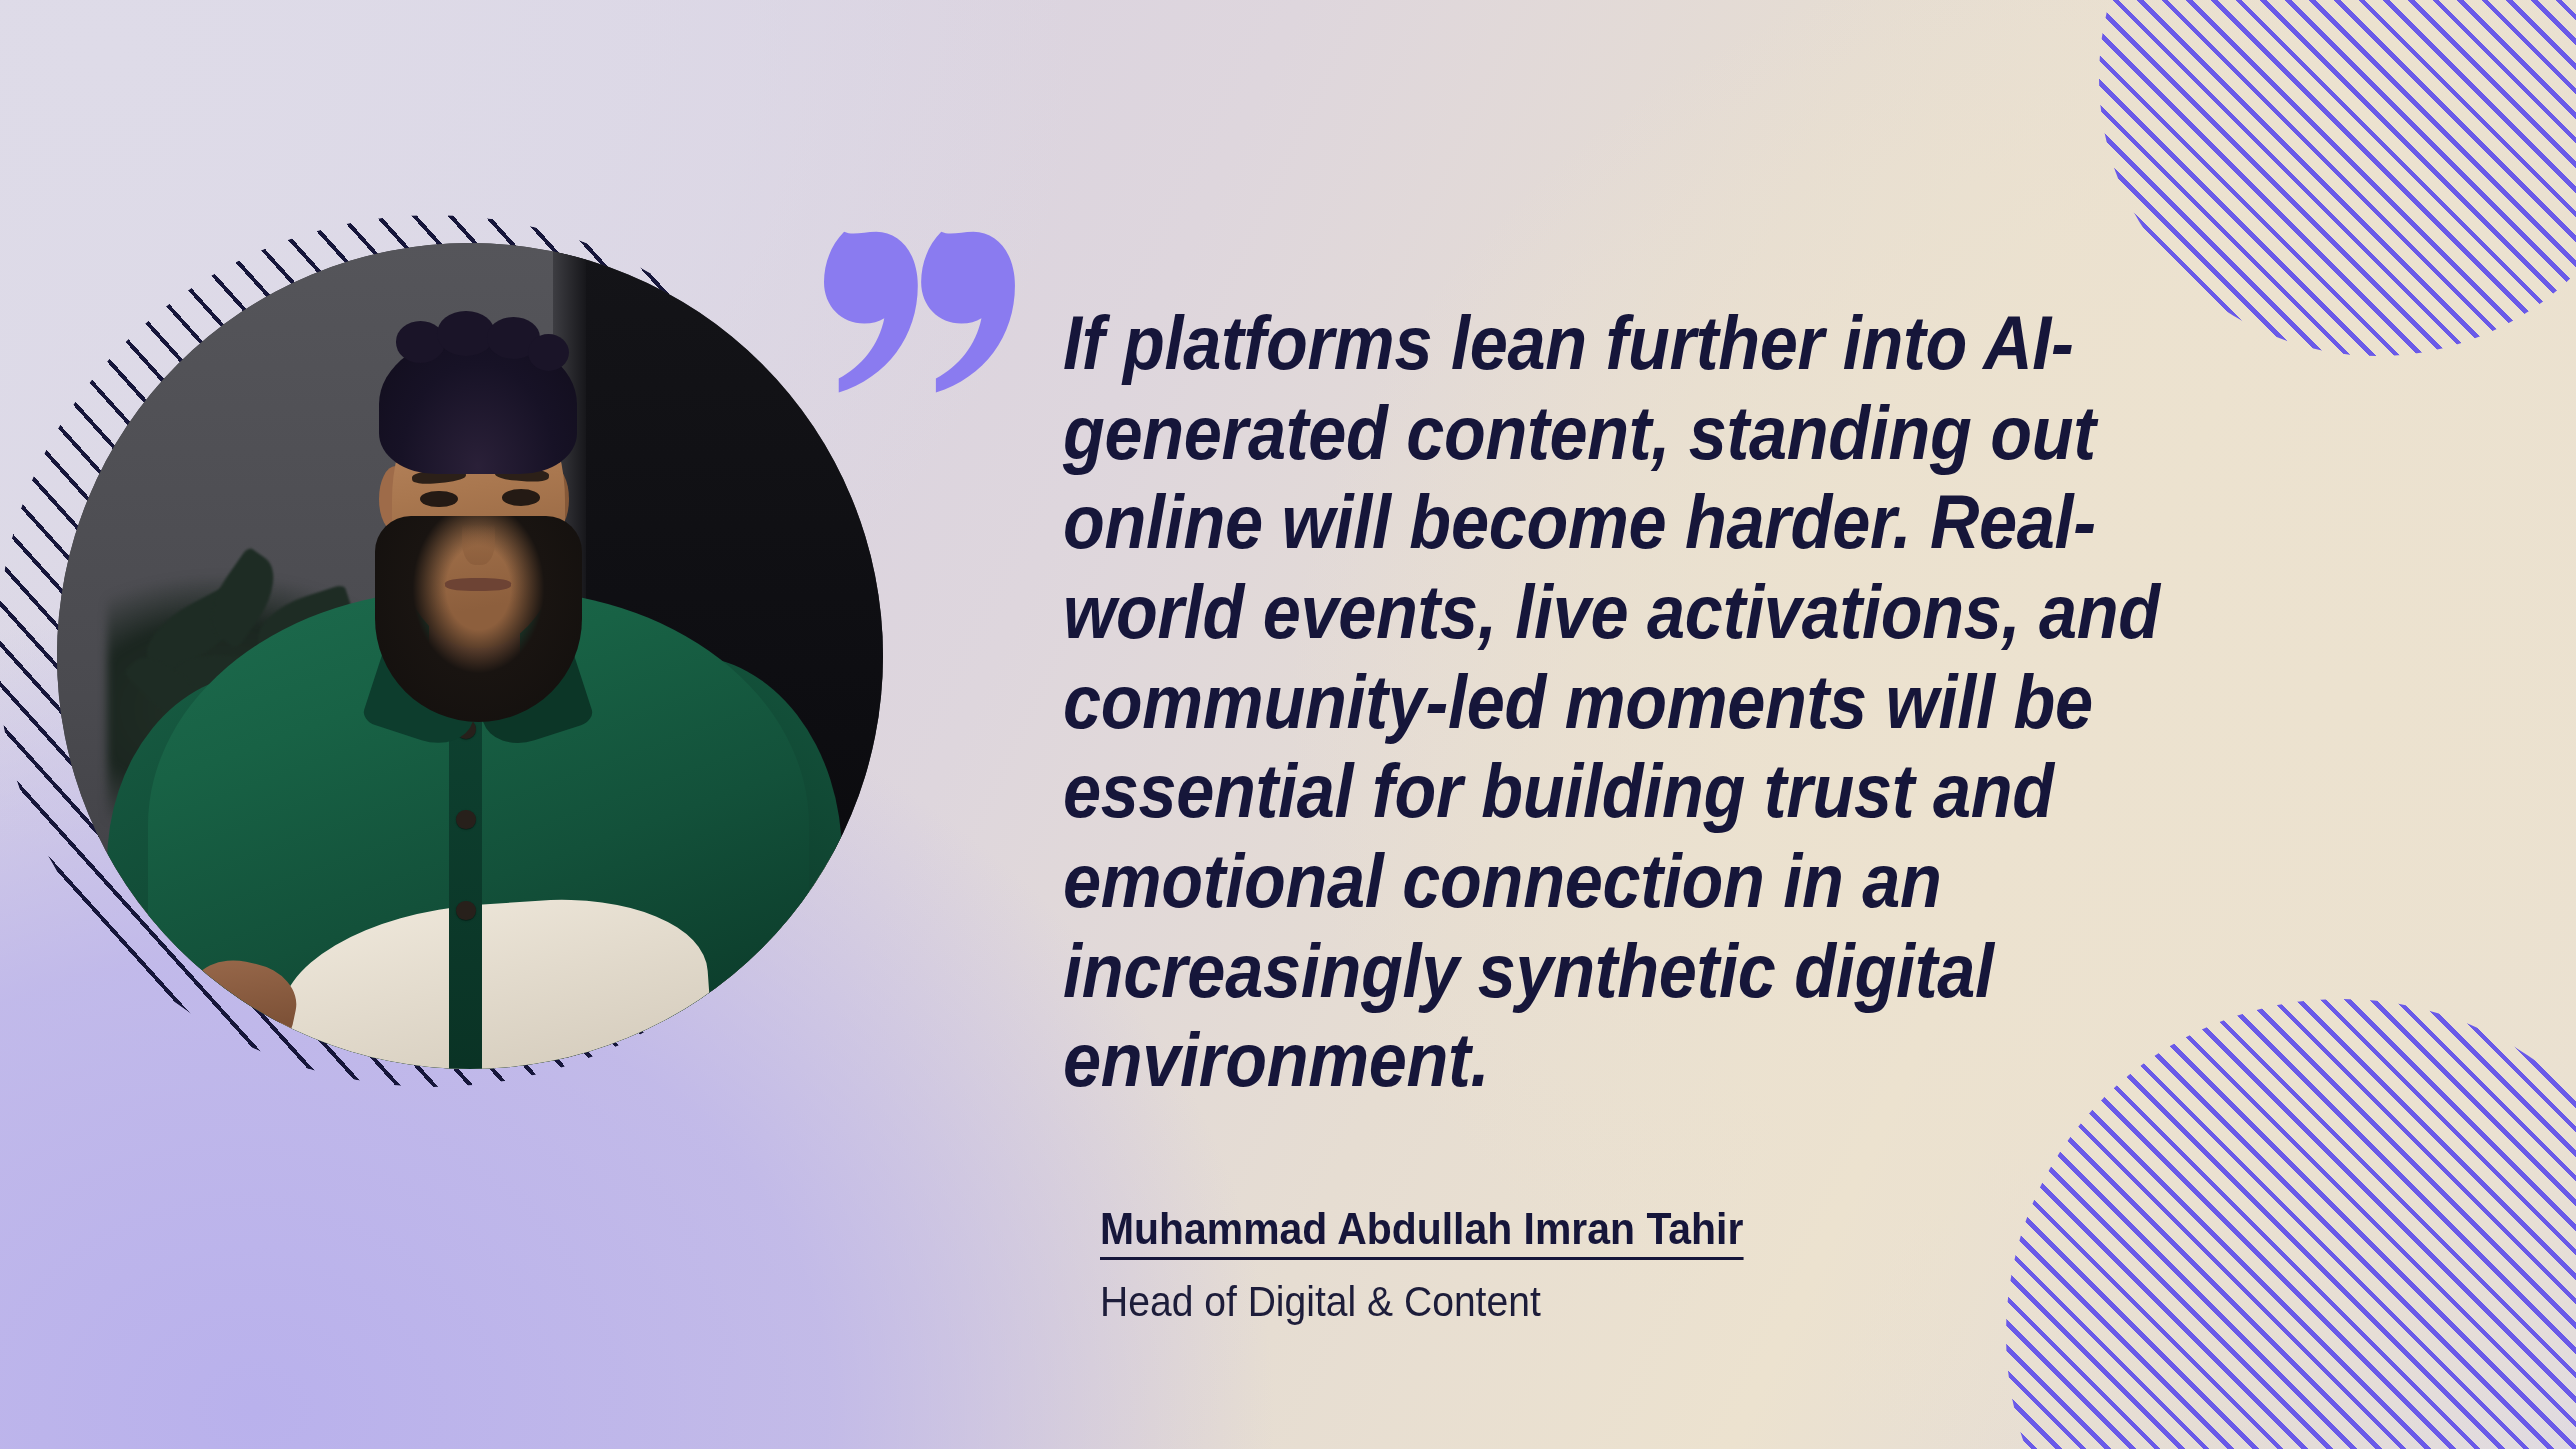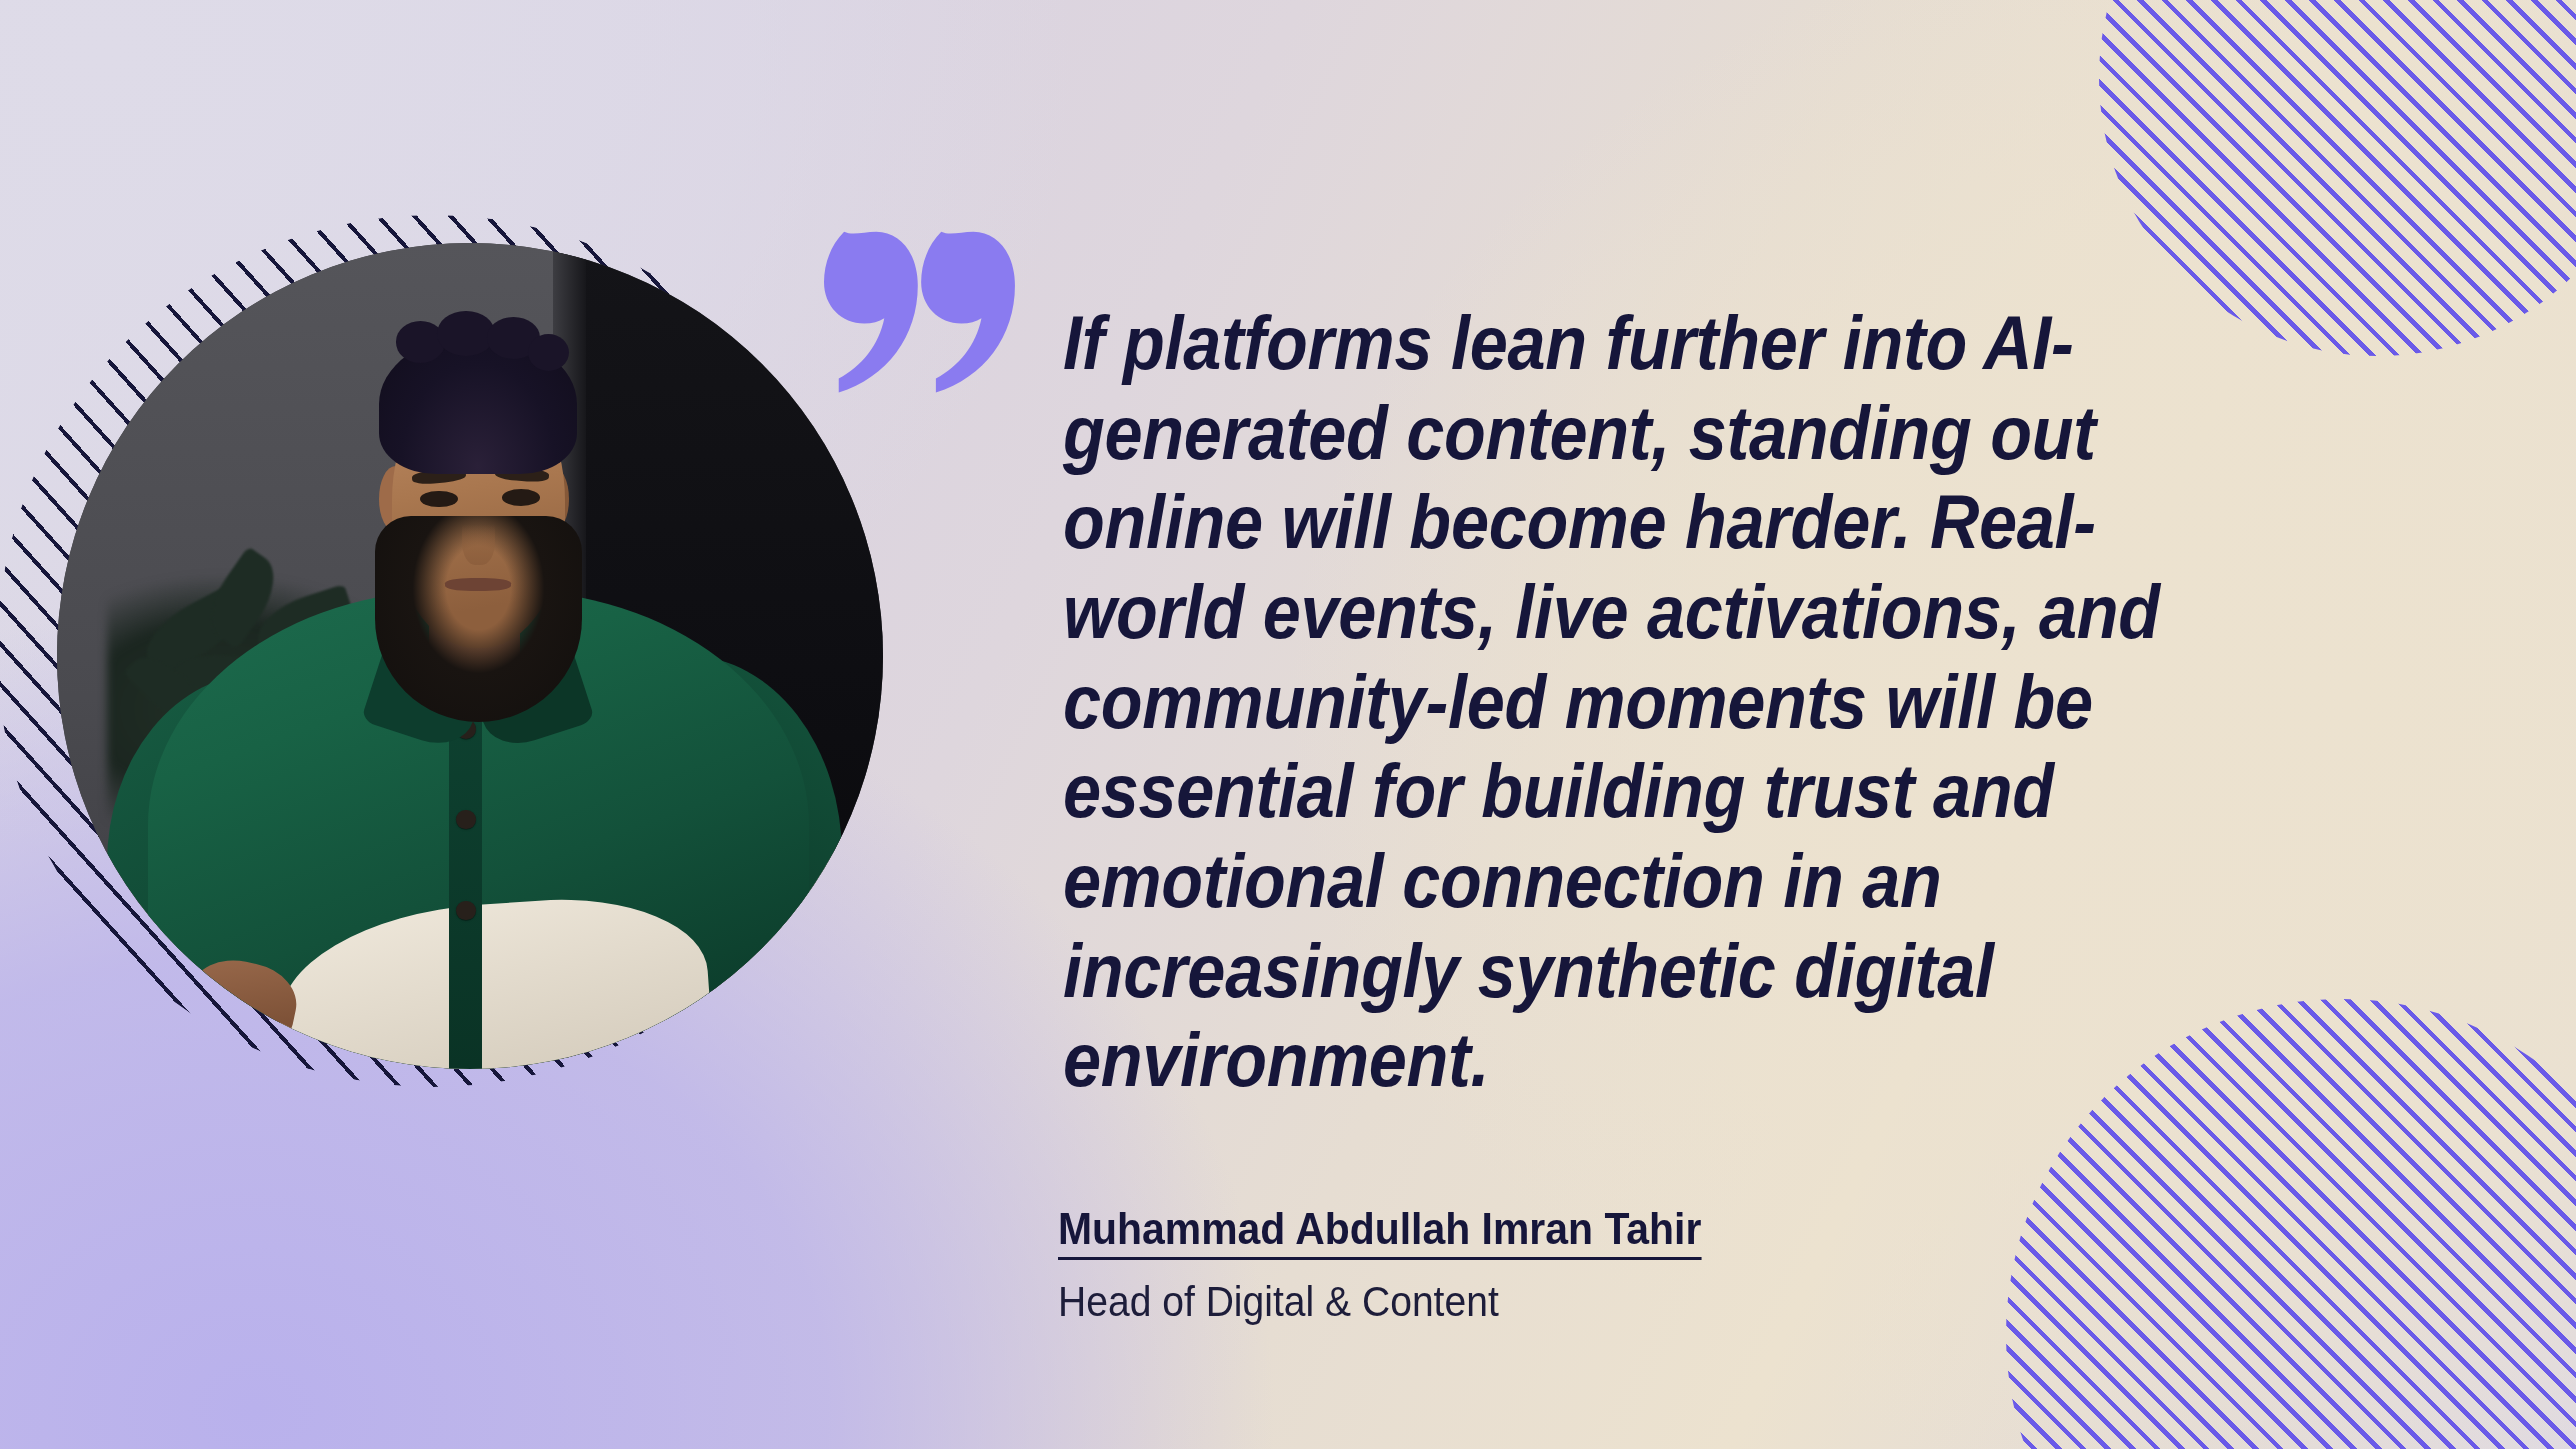--- a/index.html
+++ b/index.html
@@ -137,21 +137,21 @@
     letter-spacing:-0.3px;
     color:#16163a;
     transform:scaleX(0.90);
     transform-origin:left top;
     white-space:pre-wrap;
   }
 
   
   #attribution{
     position:absolute;
-    left:1058px; top:1204px;
+    left:1100px; top:1204px;
     width:1006px;
   }
   #author-name{
     display:inline-block;
     font-family:"Liberation Sans", sans-serif;
     font-weight:700;
     font-size:44px;
     line-height:1.15;
     color:#16163a;
     border-bottom:3.4px solid #16163a;

